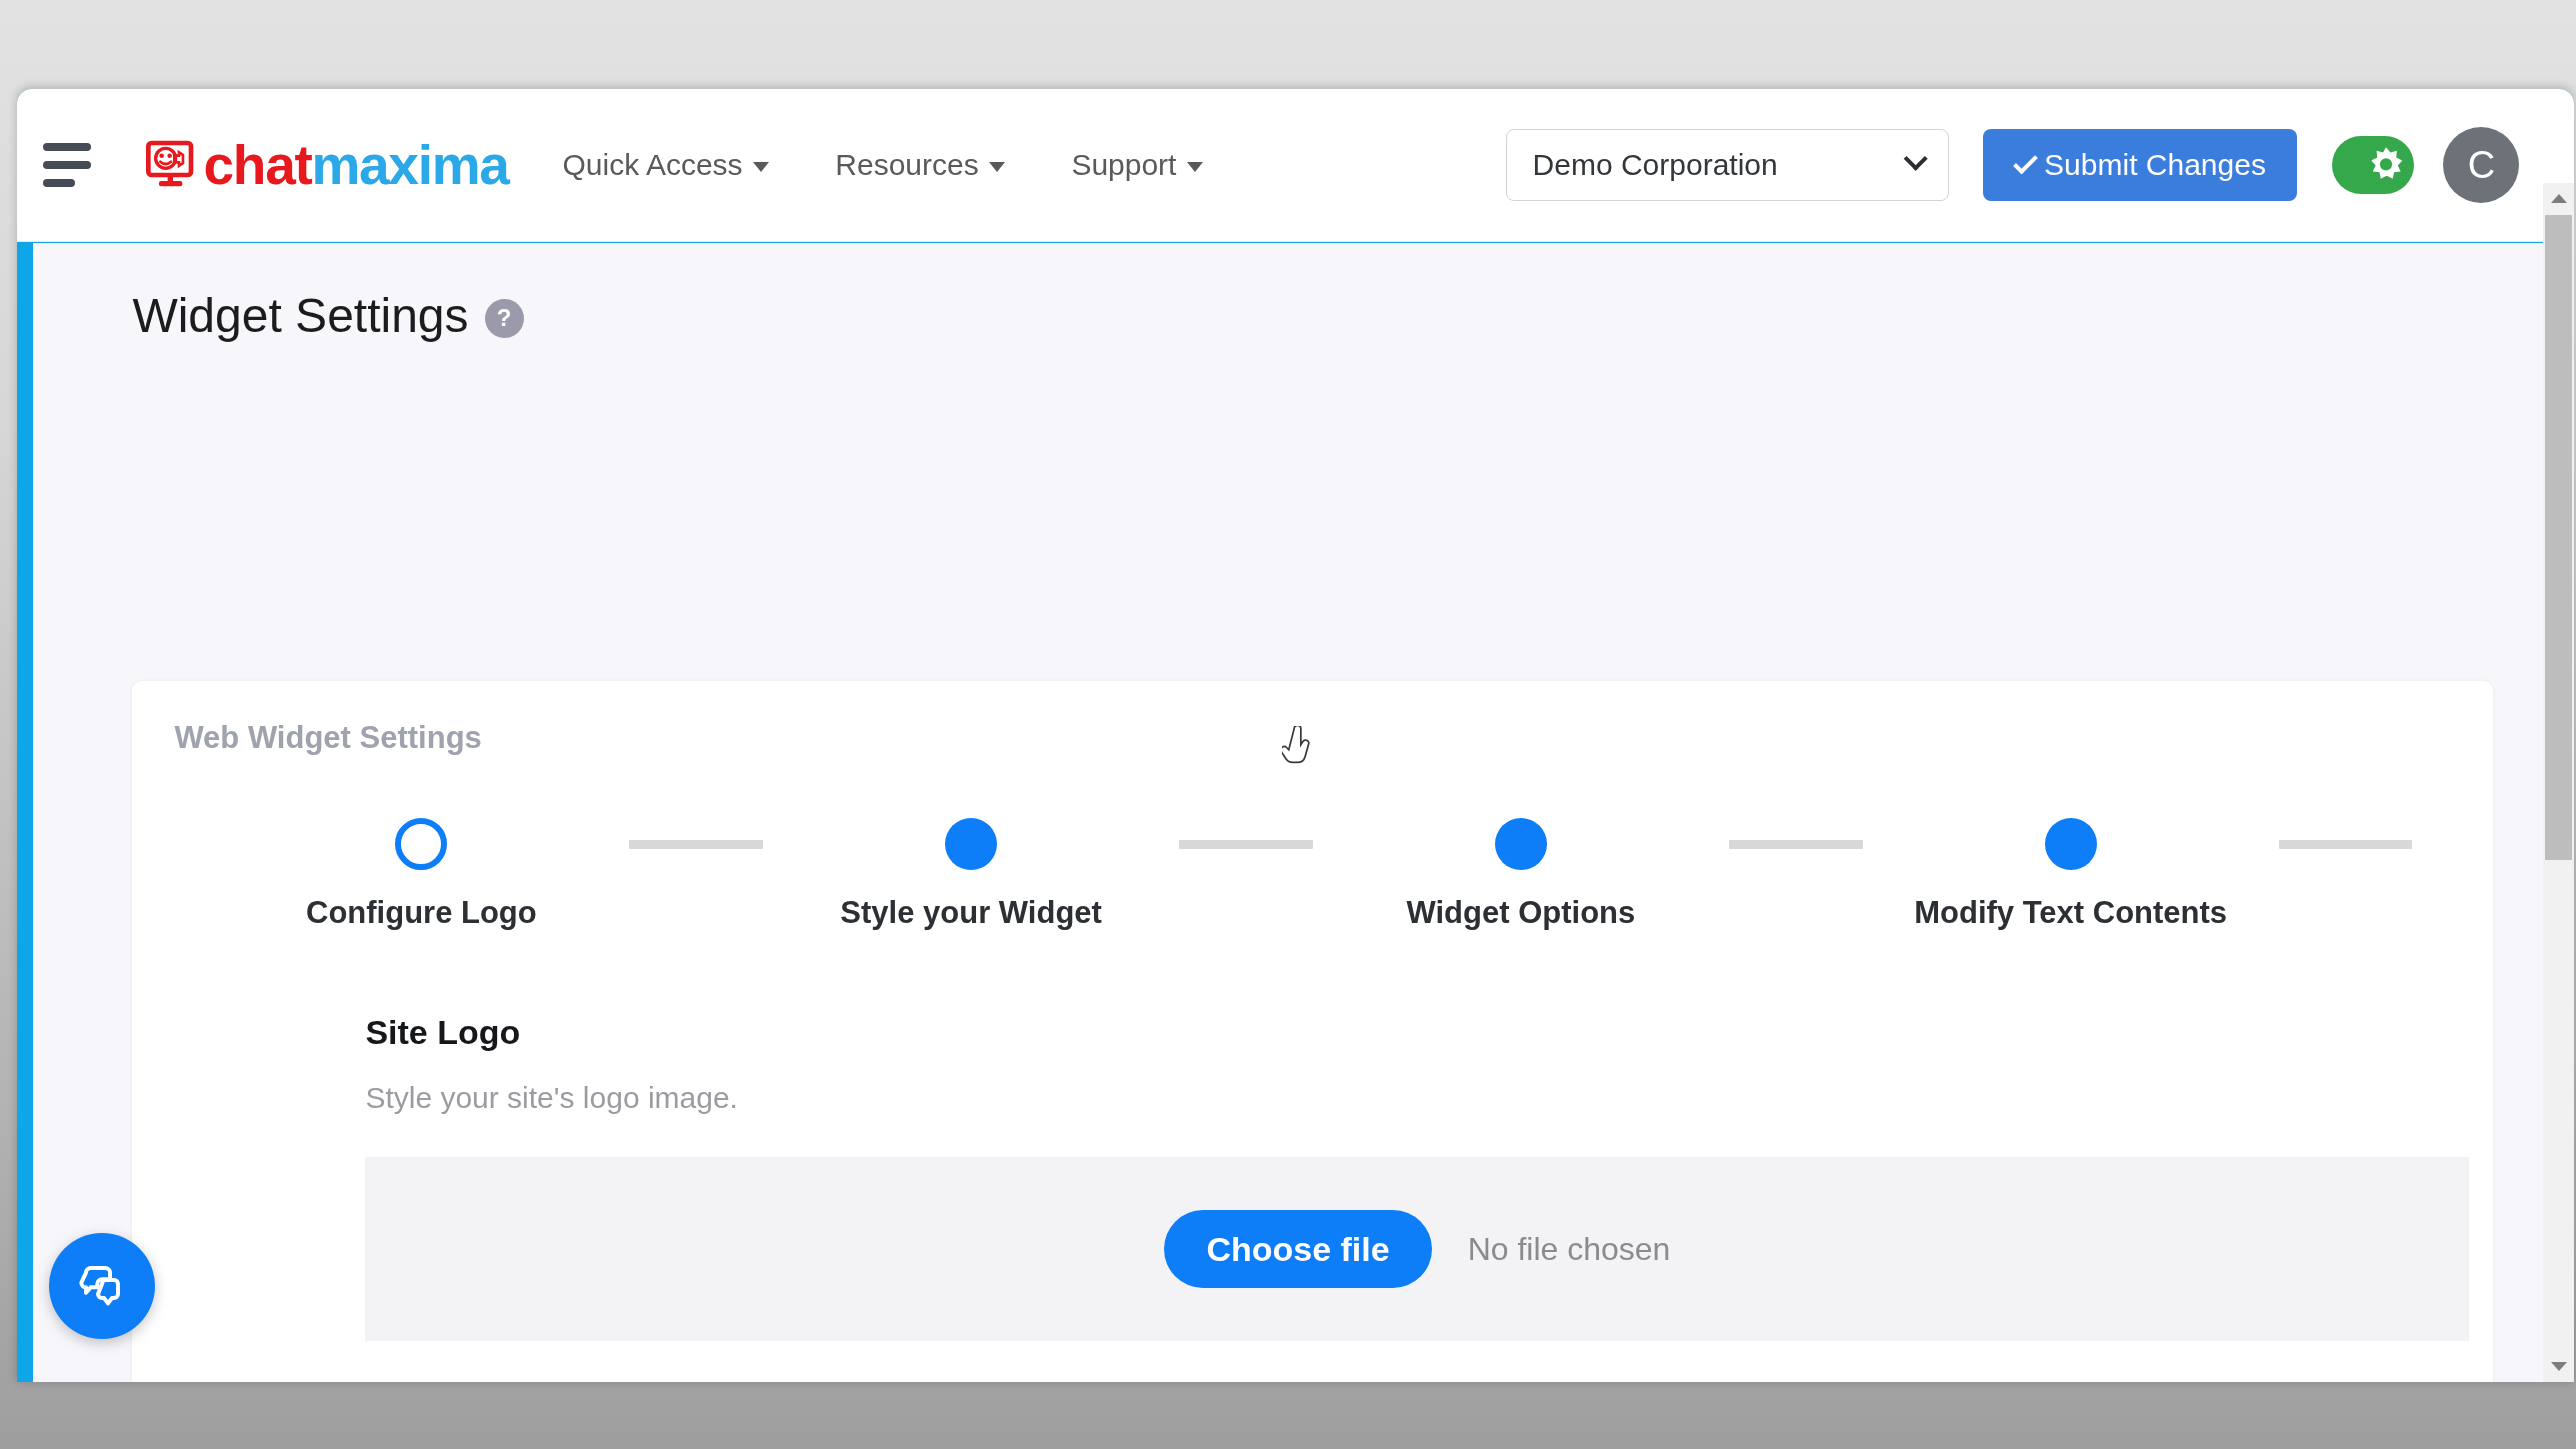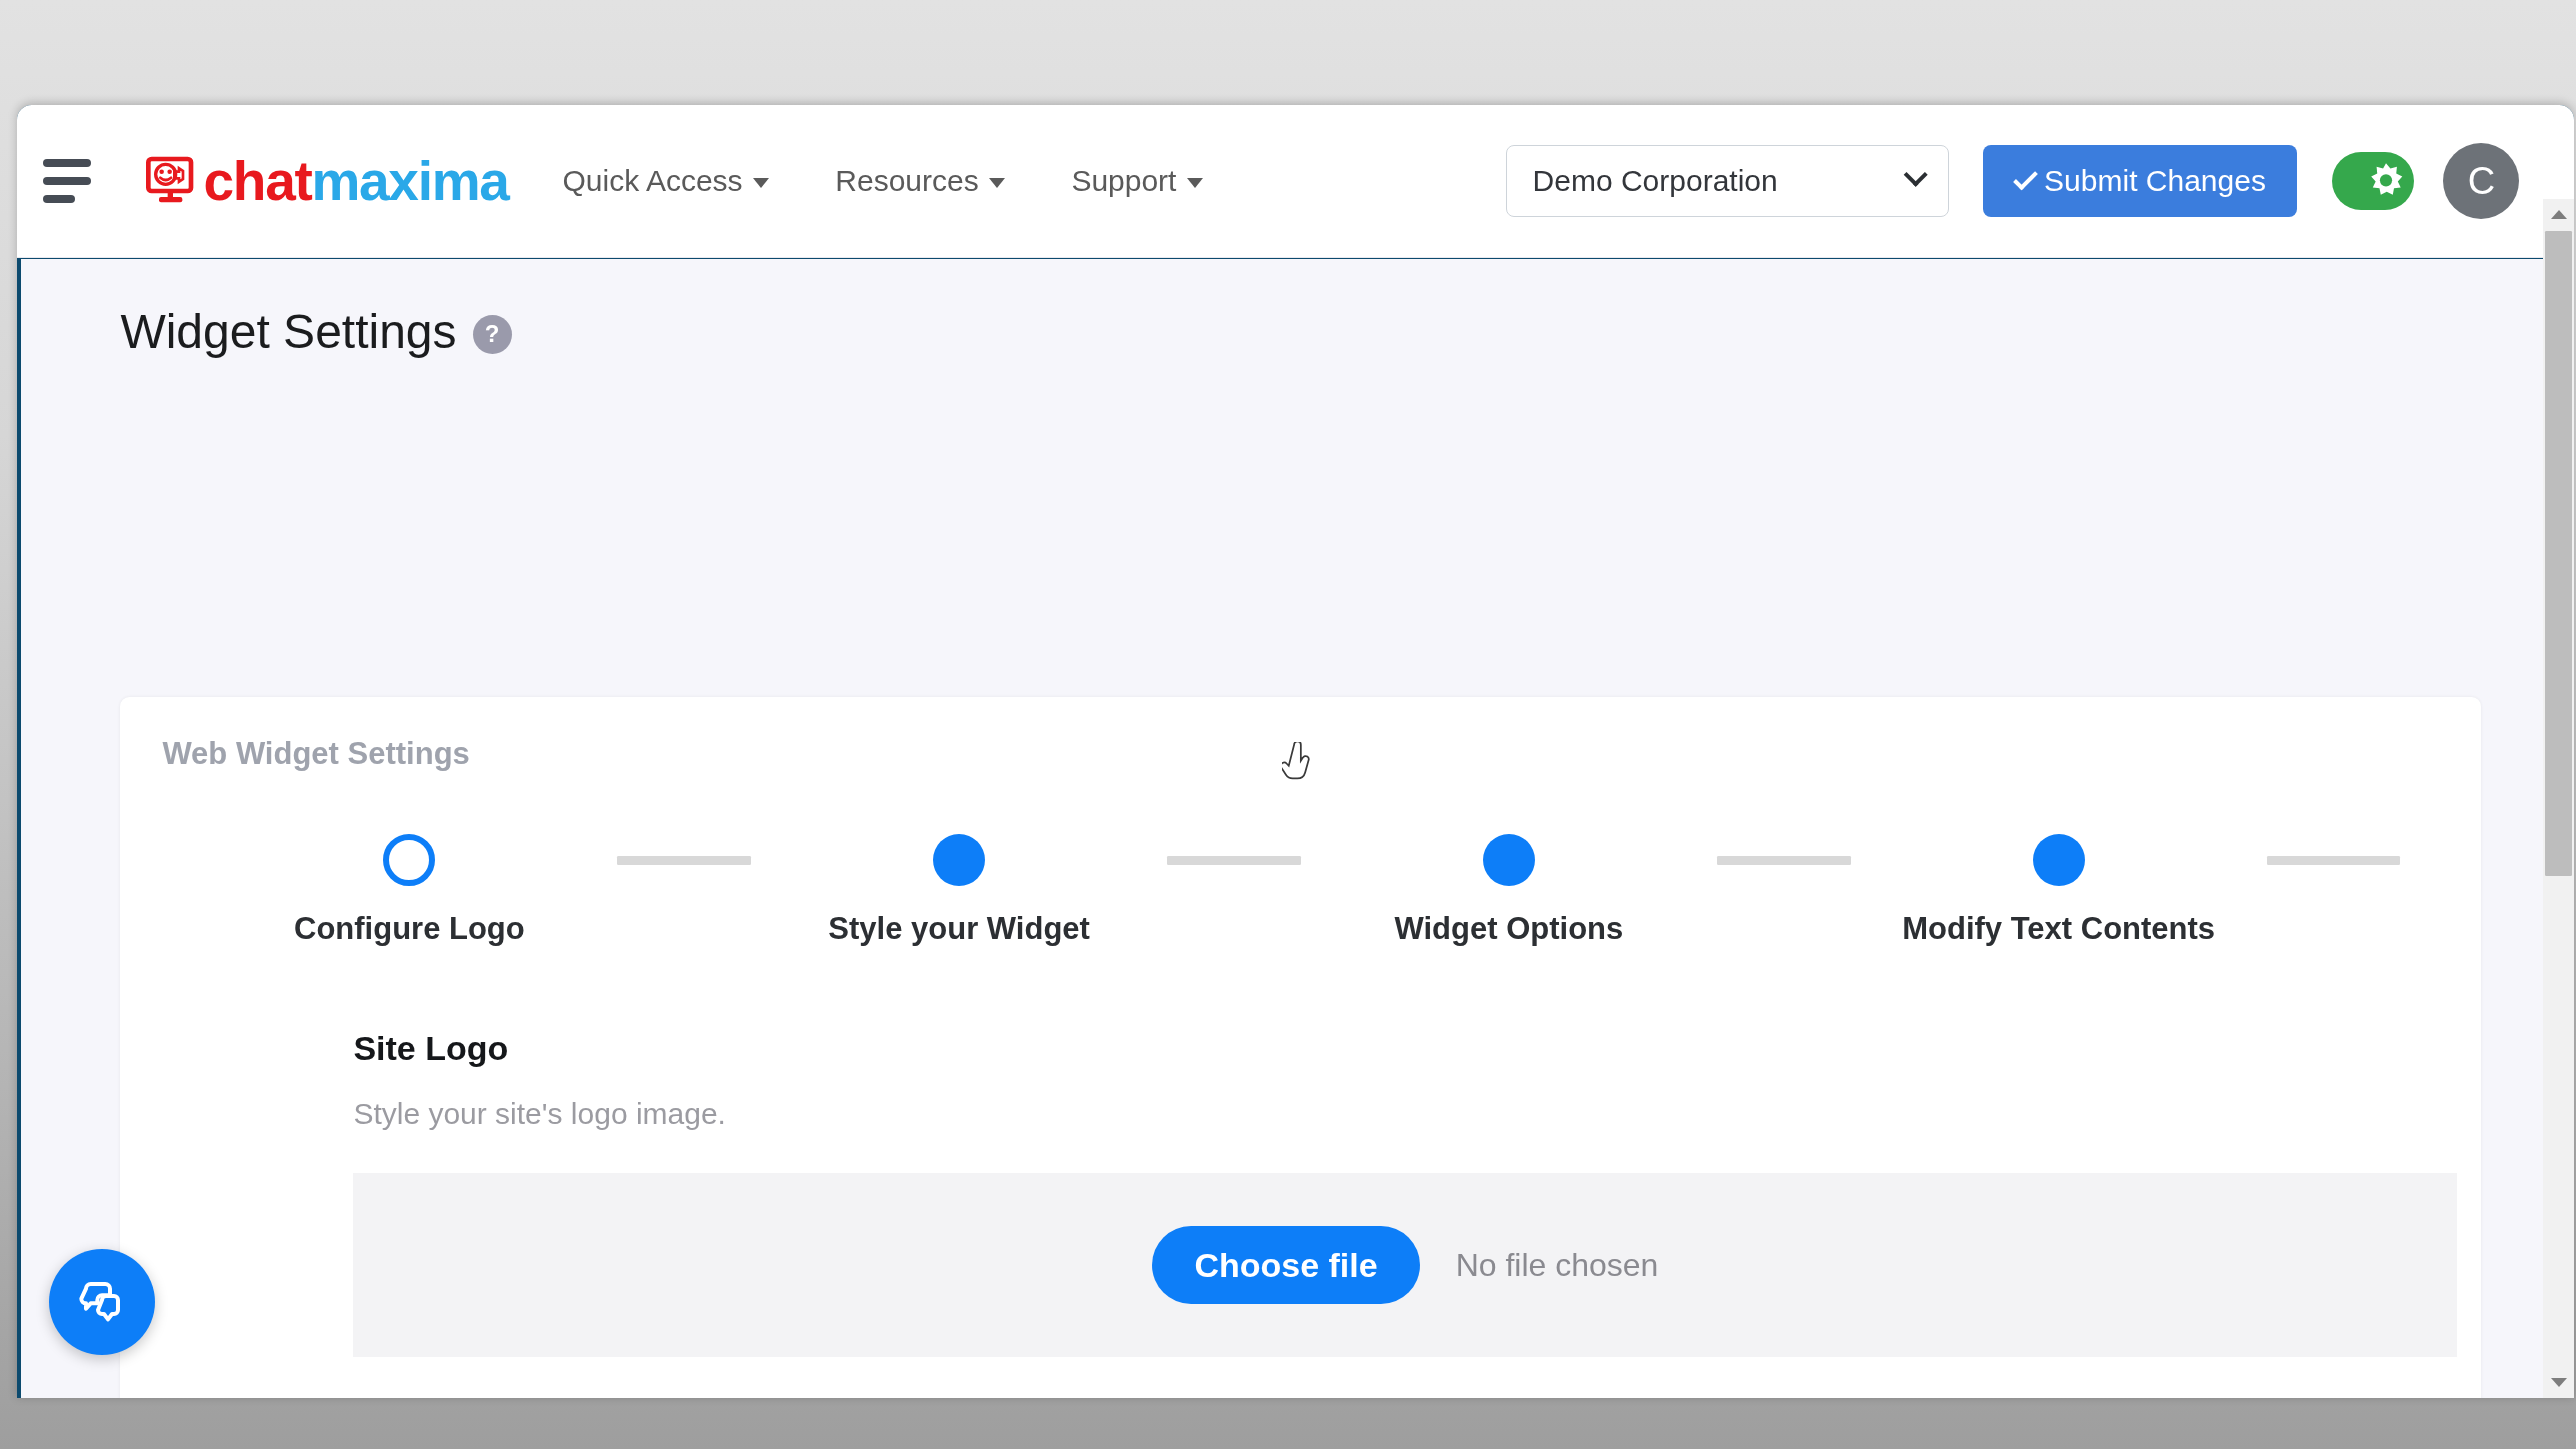--- a/index.html
+++ b/index.html
@@ -16,25 +16,24 @@
     position: relative;
   }
 
   
   #browser-window {
     position: absolute;
     left: 17.4px;
     top: 89px;
     width: 2557px;
     height: 1293px;
-    background: #0c4a6e;
+    background: #0ea5e9;
     border-radius: 14.8px 14.8px 0 0;
     overflow: hidden;
     box-shadow: 0 -1.3px 9.4px rgba(0,0,0,0.22);
-    margin-top: 16px;
   }
 
   
   #topbar {
     position: absolute;
     left: 0; top: 0;
     width: 2557px;
     height: 153px;
     background: #ffffff;
     border-bottom: 0.7px solid #e9e9ee;
@@ -196,21 +195,21 @@
     font-size: 38px;
     display: flex;
     align-items: center;
     justify-content: center;
     cursor: pointer;
   }
 
   
   #page-body {
     position: absolute;
-    left: 4px;
+    left: 16px;
     top: 154px;
     width: 2542px;
     height: 1139px;
     background: #f6f6fb;
     overflow: hidden;
   }
 
   #page-title-row {
     display: flex;
     align-items: center;

